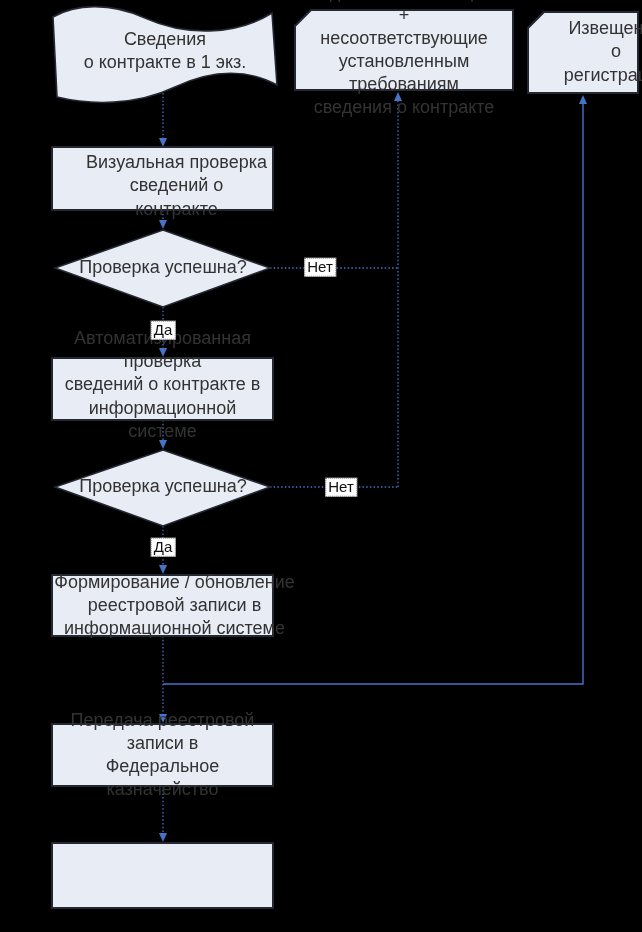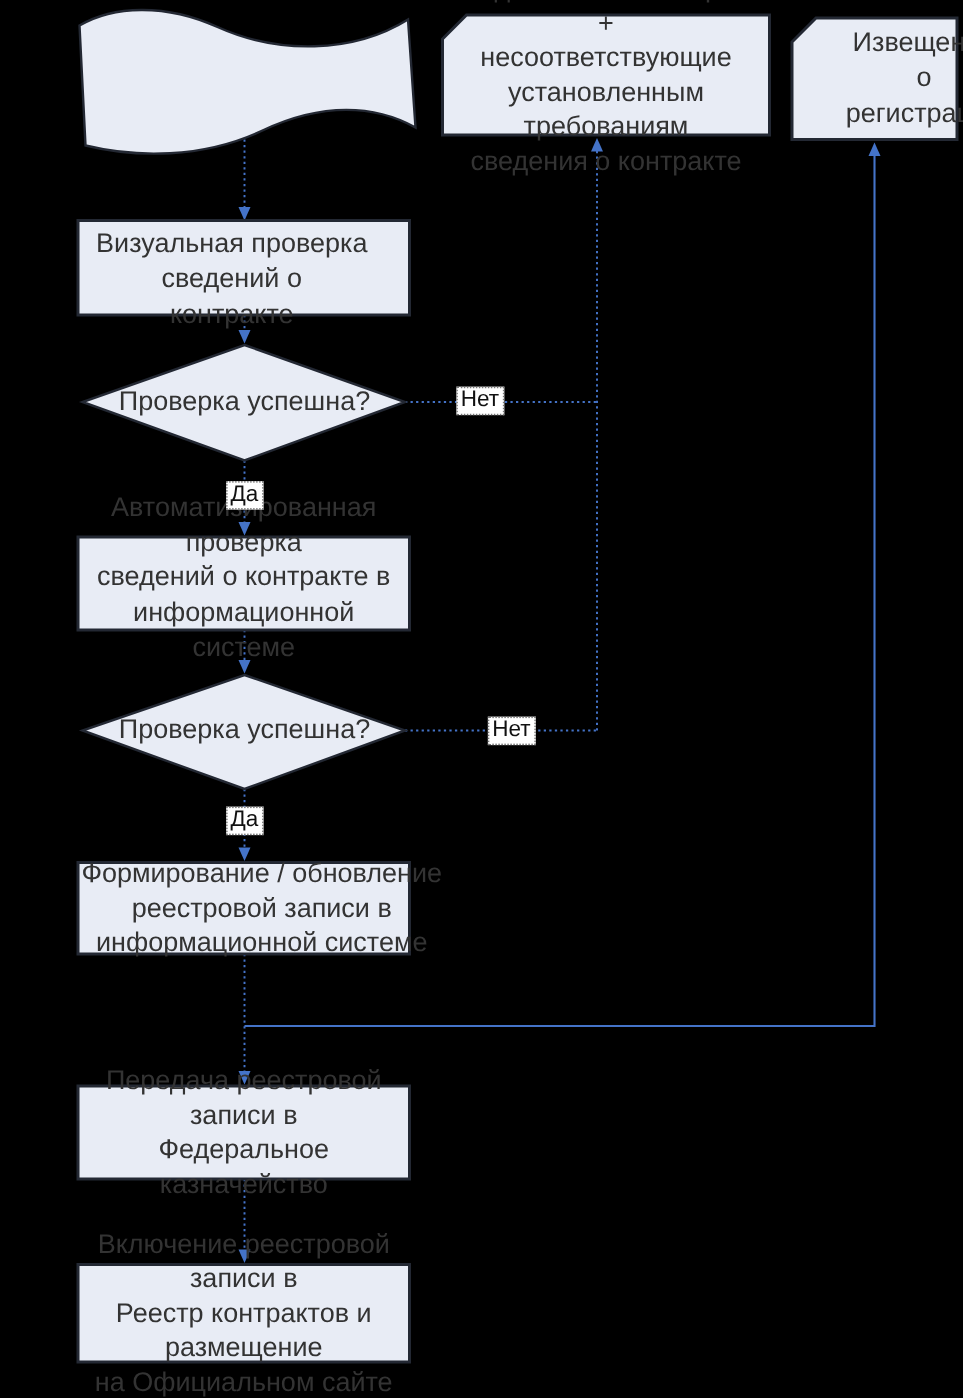--- a/index.html
+++ b/index.html
@@ -77,40 +77,39 @@
     <polygon class="shape rect-shape" points="544,12 638,12 638,93 528,93 528,28"></polygon>
     <rect class="shape rect-shape" x="52" y="147" width="221" height="63"></rect>
     <polygon class="shape diamond-shape" points="163,230 270,268 163,307 55,268"></polygon>
     <rect class="shape rect-shape" x="52" y="358" width="221" height="62"></rect>
     <polygon class="shape diamond-shape" points="163,450 270,487 163,526 55,487"></polygon>
     <rect class="shape rect-shape" x="52" y="575" width="221" height="61"></rect>
     <rect class="shape rect-shape" x="52" y="724" width="221" height="62"></rect>
     <rect class="shape rect-shape" x="52" y="843" width="221" height="65"></rect>
   </svg>
 
+  <div class="node" style="left:70px; top:22px; width:190px; height:58px;">Сведения
+о контракте в 1 экз.</div>
   <div class="node" style="left:297px; top:12px; width:214px; height:76px;">Уведомление о возврате +
 несоответствующие
 установленным требованиям
 сведения о контракте</div>
   <div class="node" style="left:530px; top:16px; width:106px; height:72px;padding-left:33px;">Извещение о
 регистрации</div>
-  <div class="node" style="left:46px; top:147px; width:217px; height:78px;">Визуальная проверка сведений о
+  <div class="node" style="left:68px; top:147px; width:217px; height:78px;">Визуальная проверка сведений о
 контракте</div>
   <div class="node" style="left:75px; top:246px; width:176px; height:44px;">Проверка успешна?</div>
   <div class="node" style="left:54px; top:358px; width:217px; height:54px;">Автоматизированная проверка
 сведений о контракте в
 информационной системе</div>
   <div class="node" style="left:75px; top:465px; width:176px; height:44px;">Проверка успешна?</div>
   <div class="node" style="left:54px; top:575px; width:241px; height:61px;">Формирование / обновление
 реестровой записи в
 информационной системе</div>
   <div class="node" style="left:54px; top:724px; width:217px; height:62px;">Передача реестровой записи в
 Федеральное казначейство</div>
-  <div class="node" style="left:54px; top:843px; width:217px; height:65px;">Включение реестровой записи в
-Реестр контрактов и размещение
-на Официальном сайте</div>
 
   <div class="edge-label" style="left:320px; top:267px;">Нет</div>
   <div class="edge-label" style="left:163px; top:330px;">Да</div>
   <div class="edge-label" style="left:341px; top:487px;">Нет</div>
   <div class="edge-label" style="left:163px; top:547px;">Да</div>
 
 </div>
 
 </body></html>

